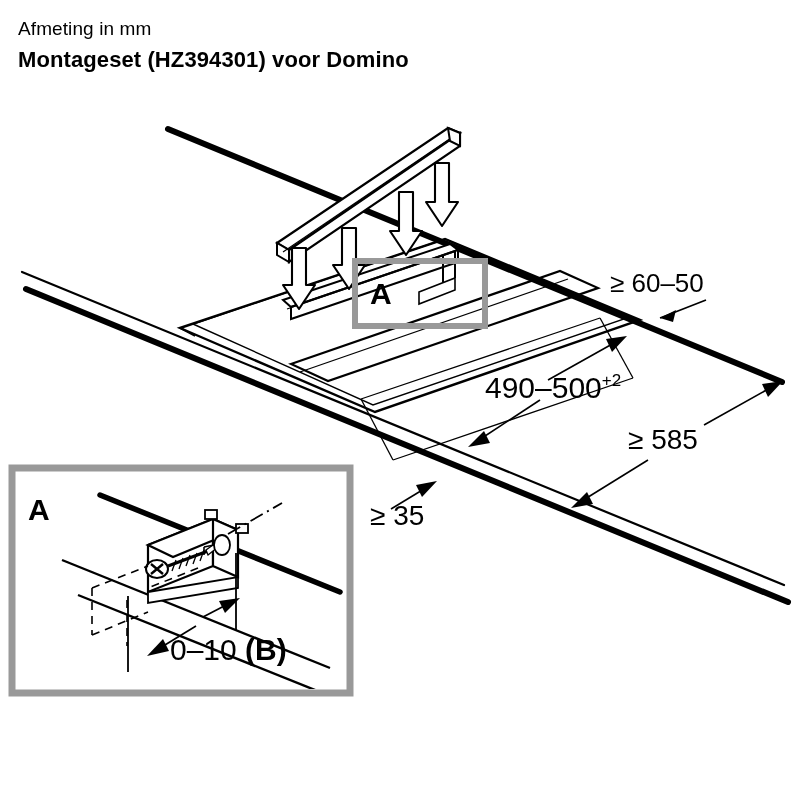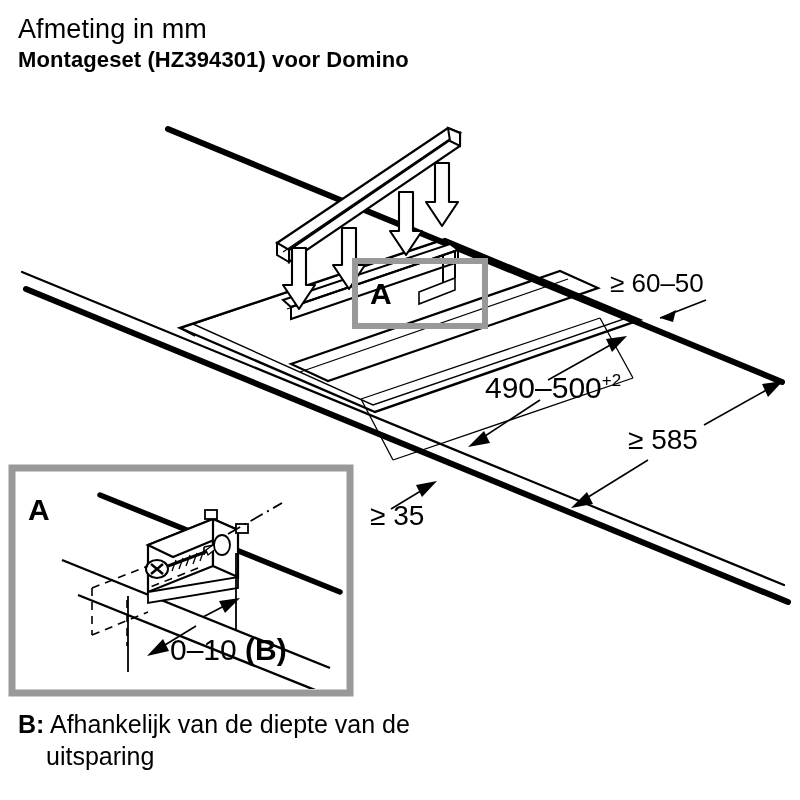--- a/index.html
+++ b/index.html
@@ -22,21 +22,21 @@
     width: 800px;
     height: 800px;
   }
   .hdr {
     position: absolute;
     left: 18px;
     top: 14px;
     width: 760px;
   }
   .hdr-sub {
-    font-size: 27px;
+    font-size: 19px;
     line-height: 30px;
     font-weight: 400;
     letter-spacing: 0.1px;
     white-space: nowrap;
   }
   .hdr-title {
     font-size: 22px;
     line-height: 32px;
     font-weight: 700;
     letter-spacing: 0.1px;
@@ -241,18 +241,14 @@
 
       <defs>
         <clipPath id="insetClip">
           <rect x="16" y="472" width="330" height="217"></rect>
         </clipPath>
       </defs>
     </g>
 
   </svg>
 
-  <div class="foot">
-    <span><b>B:</b></span><span> Afhankelijk van de diepte van de</span>
-    <span class="ind">uitsparing</span>
-  </div>
 
 </div>
 
 </body></html>

